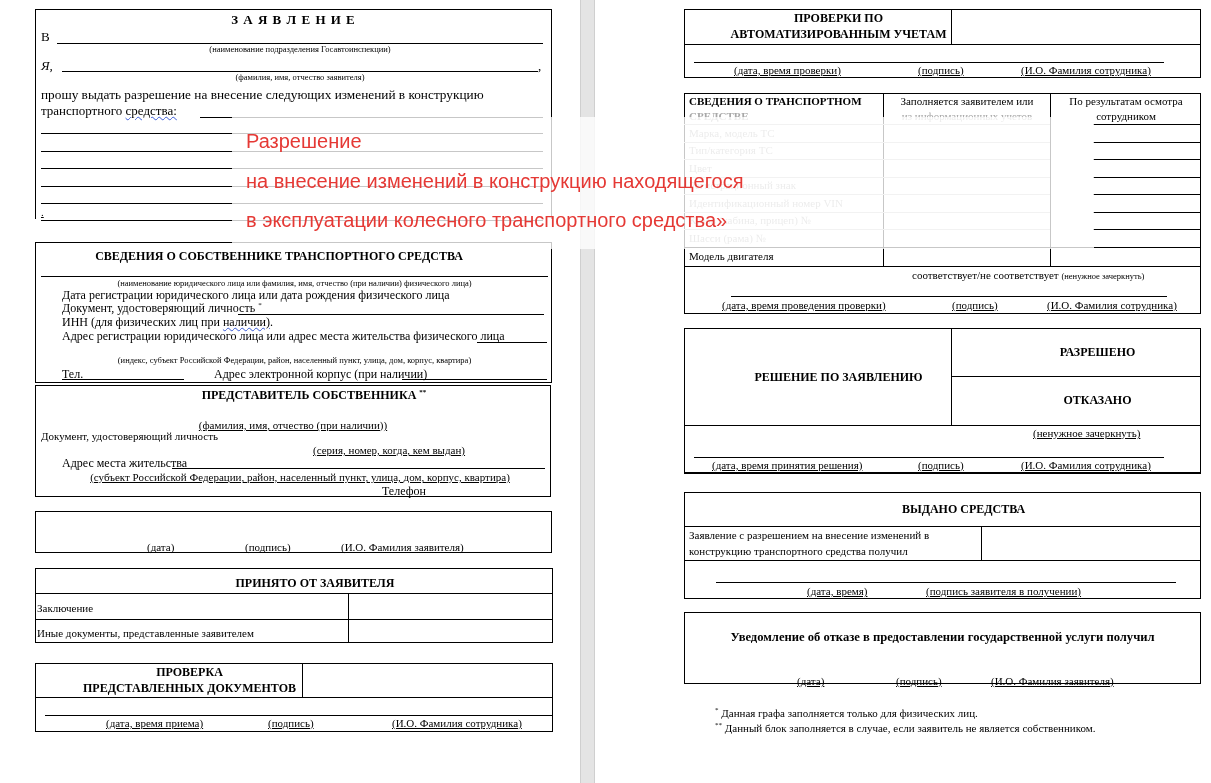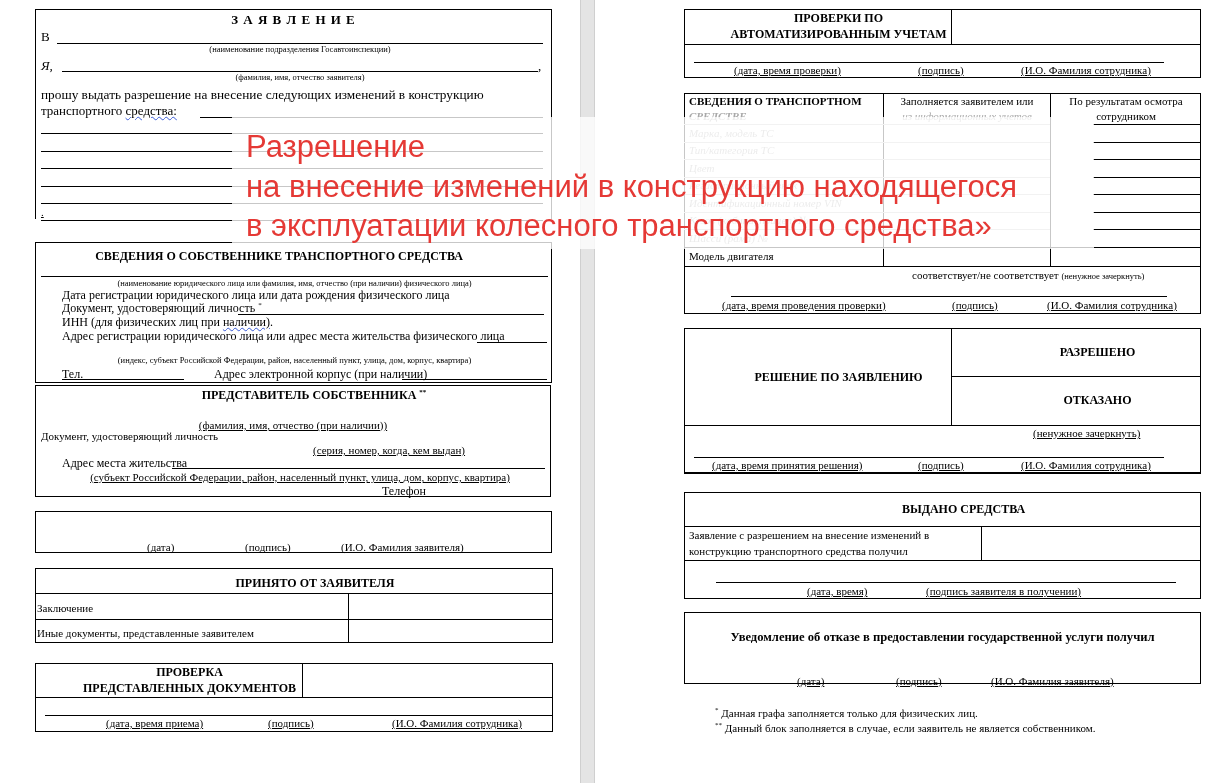--- a/index.html
+++ b/index.html
@@ -14,26 +14,26 @@
   .t { position:absolute; white-space:nowrap; line-height:1; }
   .f13 { font-size:13px; }
   .f12 { font-size:12px;padding-left:21px; }
   .f11 { font-size:11px; }
   .f9 { font-size:11px;text-decoration:underline; }
   .f8 { font-size:8.5px; }
   .b { font-weight:bold; }
   .hl { position:absolute; height:0; border-top:1px solid #000; }
   .vl { position:absolute; width:0; border-left:1px solid #000; }
   .gl { position:absolute; height:0; border-top:1px solid #c4c4c4; }
-  .gray { color:#a8a8a8;font-style:italic; }
+  .gray { color:#a8a8a8; }
   .center { text-align:center; }
   .squiggle { text-decoration:underline wavy #3a5bd6; text-decoration-thickness:1px; }
   .divider { position:absolute; left:580px; top:0; width:15px; height:783px; background:#e4e4e4; border-left:1px solid #cfcfcf; border-right:1px solid #cfcfcf; box-sizing:border-box; }
   .overlay { position:absolute; left:232px; top:117px; width:862px; height:132px; background:rgba(255,255,255,0.78); }
-  .overlay-text { position:absolute; left:246px; font-family:"Liberation Sans", "DejaVu Sans", sans-serif; font-size:31px; line-height:1; color:#e53935; white-space:nowrap; }
+  .overlay-text { position:absolute; left:246px; font-family:"Liberation Sans", "DejaVu Sans", sans-serif; font-size:20px; line-height:1; color:#e53935; white-space:nowrap; }
 </style>
 </head>
 <body>
 
 <div>
 
   <div class="box" style="left:35px;top:9px;width:517px;height:210px;border-bottom:none;"></div>
   <div class="t f13 b center" style="left:35px;top:13px;width:517px;letter-spacing:1px;">З А Я В Л Е Н И Е</div>
 
   <div class="t f13" style="left:41px;top:30px;">В</div>

